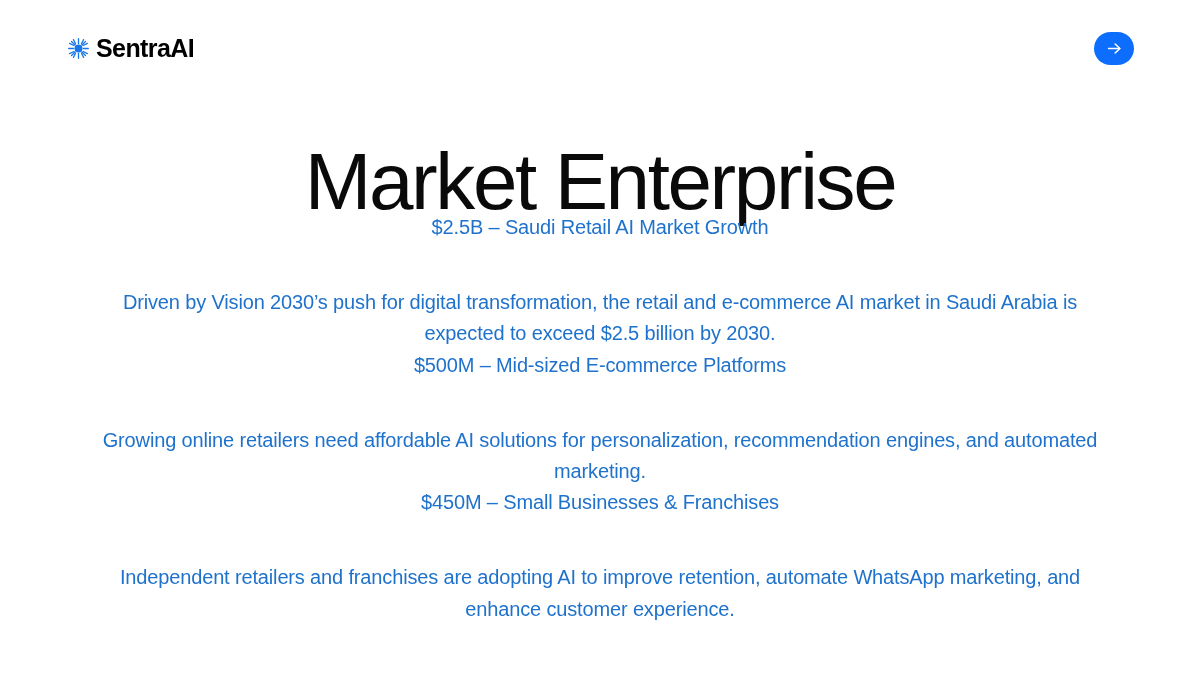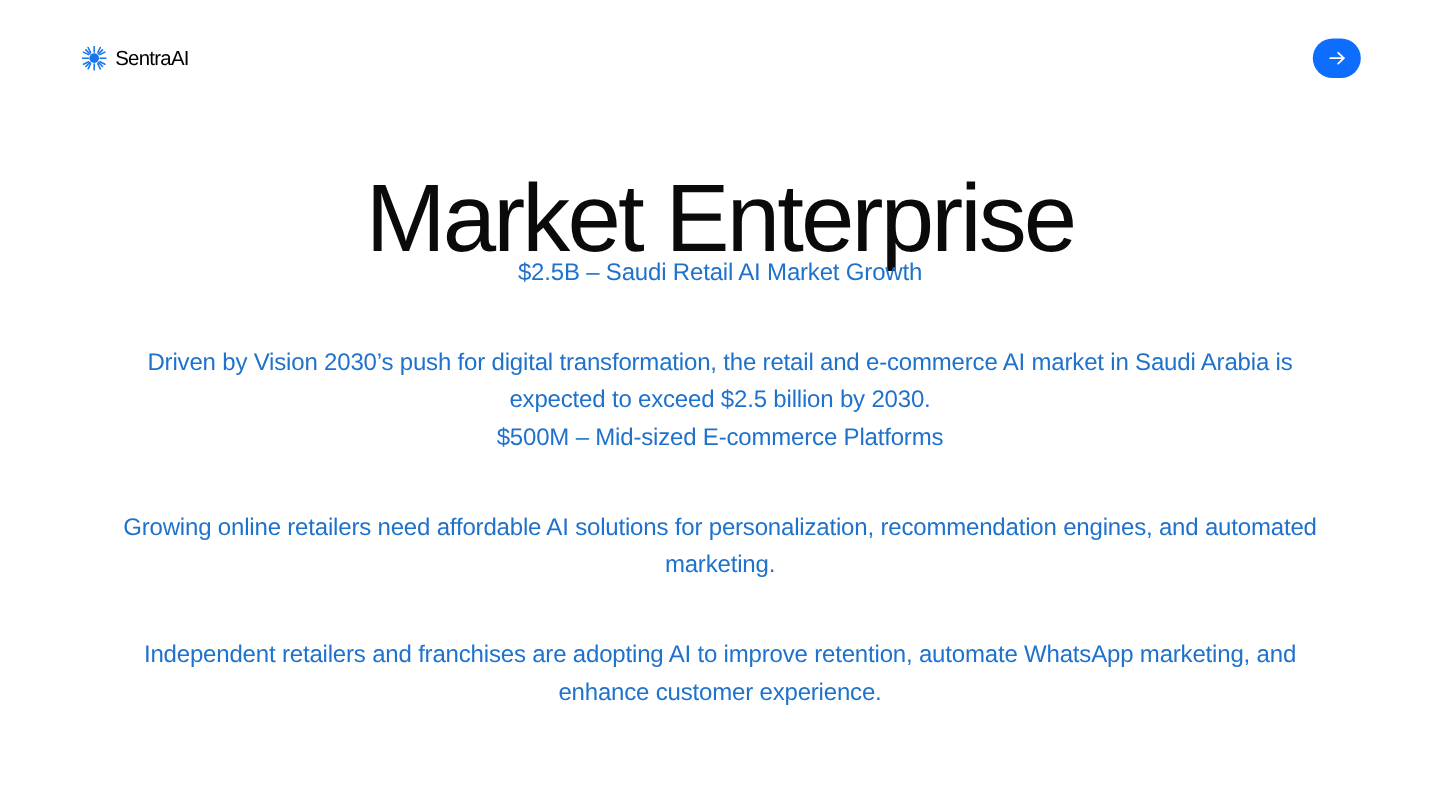--- a/index.html
+++ b/index.html
@@ -41,22 +41,22 @@
     height: 40px;
   }
   .brand-mark {
     width: 21px;
     height: 21px;
     display: block;
     flex: none;
   }
   .brand-name {
     font-family: "Liberation Sans", sans-serif;
-    font-size: 17px;
-    font-weight: 400;
+    font-size: 25px;
+    font-weight: 700;
     letter-spacing: -0.6px;
     color: #000000;
     line-height: 1;
     white-space: nowrap;
   }
   .next-button {
     width: 40px;
     height: 33px;
     border-radius: 18px;
     background: #0d6efd;
@@ -163,18 +163,19 @@
 
     <span class="item">
     </span>
 
     <span class="item">
       <span class="item-heading">$500M – Mid-sized E-commerce Platforms</span>
       <span class="item-desc">Growing online retailers need affordable AI solutions for personalization, recommendation engines, and automated marketing.</span>
     </span>
 
     <span class="item">
+      <span class="item-heading">$450M – Small Businesses &amp; Franchises</span>
       <span class="item-desc">Independent retailers and franchises are adopting AI to improve retention, automate WhatsApp marketing, and enhance customer experience.</span>
     </span>
 
   </div>
 
 </div>
 
 </body></html>

